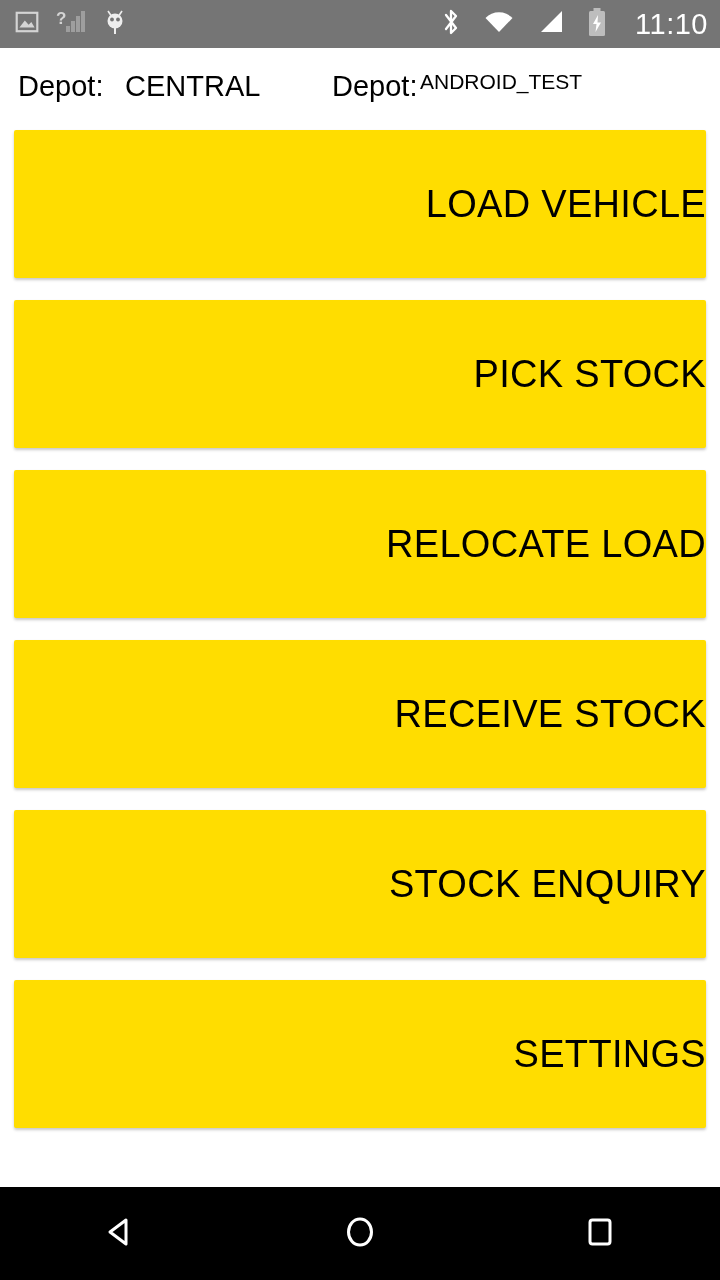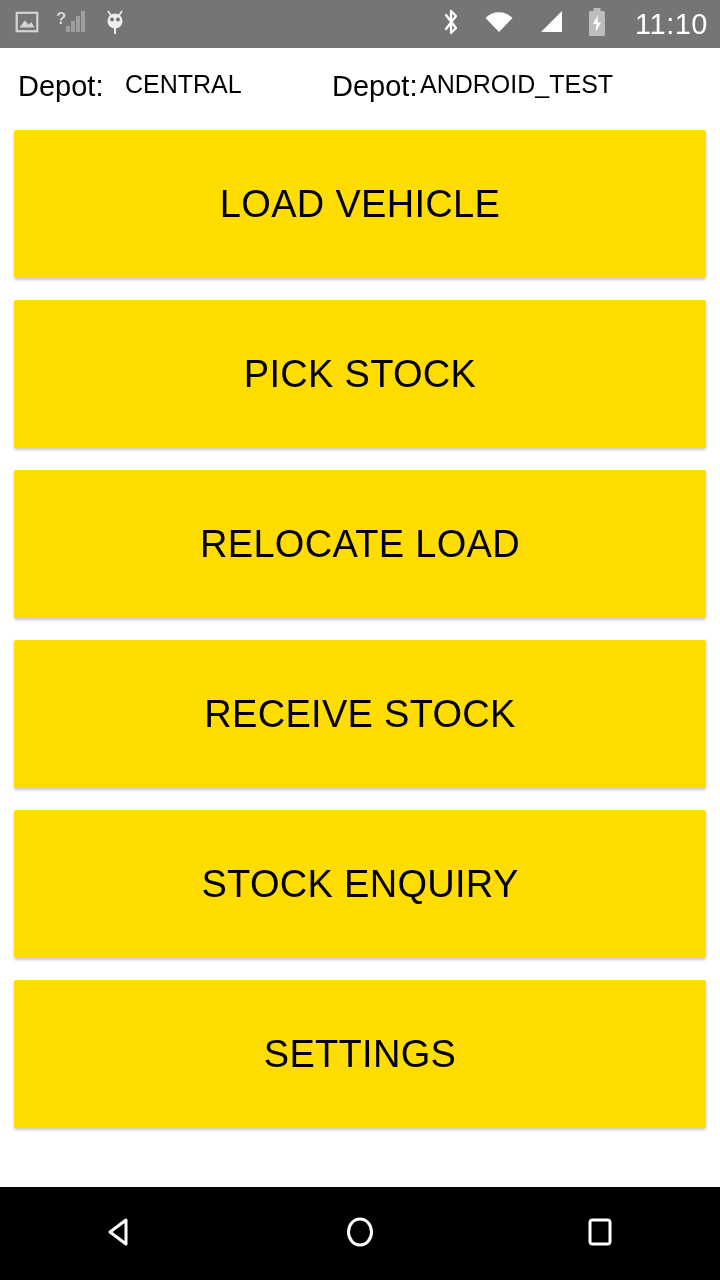--- a/index.html
+++ b/index.html
@@ -28,23 +28,23 @@
   .sb-icon { display:block; }
   #status-clock {
     color:#ffffff;
     font-size:29px;
     letter-spacing:0.5px;
     line-height:1;
     margin-left:6px;
     font-family:"Liberation Sans", sans-serif;
   }
   #depot-label   { position:absolute; left:18px;  top:70px; font-size:29px; }
-  #depot-value   { position:absolute; left:125px; top:70px; font-size:25px; }
+  #depot-value   { position:absolute; left:125px; top:70px; font-size:29px; }
   #user-label    { position:absolute; left:332px; top:70px; font-size:29px; }
-  #user-value    { position:absolute; left:420px; top:70px; font-size:25px; }
+  #user-value    { position:absolute; left:420px; top:70px; font-size:21px; }
 
   
   #menu-list {
     position:absolute; left:0; top:130px;
     width:720px;
   }
   .menu-button {
     position:relative;
     display:block;
     width:692px;
@@ -54,21 +54,21 @@
     border:none;
     border-radius:2px;
     box-shadow:0 2px 3px rgba(0,0,0,0.22);
     cursor:pointer;
     font-family:"Liberation Sans", sans-serif;
     color:#000000;
     font-size:38px;
     letter-spacing:0.3px;
     display:flex;
     align-items:center;
-    justify-content:center;
+    justify-content:flex-end;
     padding:0;
     text-align:center;
   }
   .menu-button:last-child { margin-bottom:10px; }
 
   
   #nav-bar {
     position:absolute; left:0; bottom:0;
     width:720px; height:93px;
     background:#000000;

